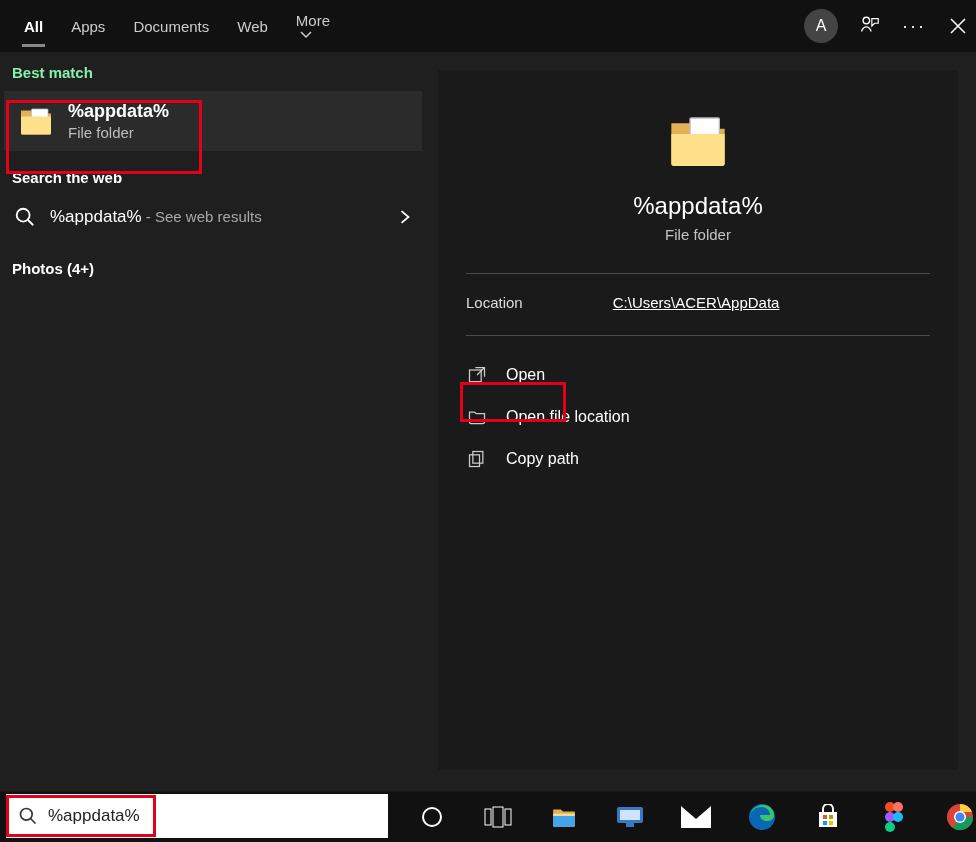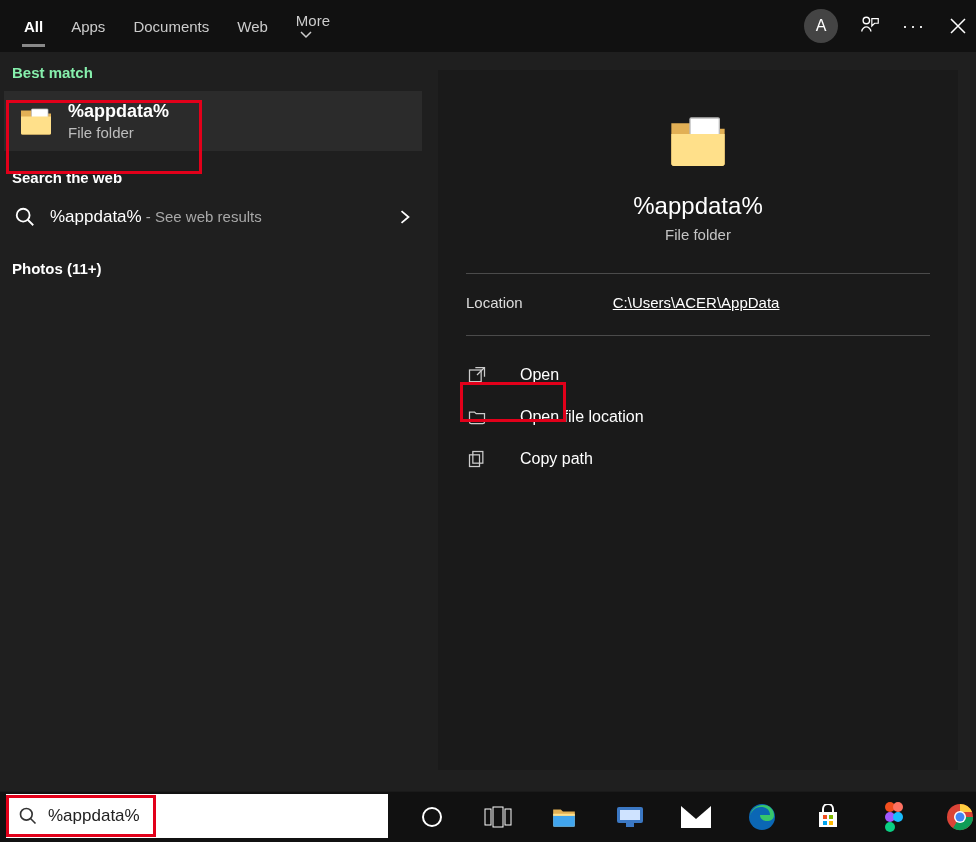--- a/index.html
+++ b/index.html
@@ -97,21 +97,21 @@
   }
   .big-icon { width: 70px; height: 64px; margin: 10px auto 18px auto; display:block; }
   .big-title { text-align:center; font-size: 24px; font-weight: 500; }
   .big-sub { text-align:center; font-size: 15px; color: #c4c4c4; margin-top: 6px; }
   .hr { border: none; border-top: 1px solid #4b4b4b; margin: 30px 0 18px 0; }
   .loc-row { display:flex; gap: 90px; font-size: 15px; padding: 2px 0; }
   .loc-label { color: #ddd; }
   .loc-path { text-decoration: underline; color: #fff; cursor:pointer; }
   .hr2 { border: none; border-top: 1px solid #4b4b4b; margin: 22px 0 18px 0; }
 
-  .action-row { display:flex; align-items:center; gap: 32px; padding: 10px 0; font-size: 16px; cursor:pointer; }
+  .action-row { display:flex; align-items:center; gap: 18px; padding: 10px 0; font-size: 16px; cursor:pointer; }
   .action-icon { width: 22px; height: 22px; display:flex; align-items:center; justify-content:center; }
   .redbox2 { position:absolute; border:3px solid #e2001a; left: 460px; top: 382px; width: 106px; height: 40px; pointer-events:none; }
 
   
   .taskbar {
     position: absolute; left: 0; bottom: 0; width: 976px; height: 50px;
     background: #111; display: flex; align-items: center;
   }
   .search-box {
     width: 415px; height: 44px; background: #fff;
@@ -190,21 +190,21 @@
               <circle cx="10" cy="10" r="7" stroke="#fff" stroke-width="2" fill="none"></circle>
               <path d="M15 15l6 6" stroke="#fff" stroke-width="2"></path>
             </svg>
           <span><span class="web-q">%appdata%</span><span class="web-sub"> - See web results</span></span>
         </div>
         <svg class="chev" viewBox="0 0 12 12">
             <path d="M3 1 L9 6 L3 11" stroke="#fff" stroke-width="1.5" fill="none"></path>
           </svg>
       </div>
 
-      <div class="photos-label">Photos (11+)</div>
+      <div class="photos-label">Photos (4+)</div>
     </div>
 
     <div class="right-col">
       <div class="preview">
         <svg class="big-icon folder-svg" viewBox="0 0 48 48">
           <path class="back" d="M4 10h14l4 4h22v26a2 2 0 0 1-2 2H6a2 2 0 0 1-2-2z"></path>
           <rect class="paper" x="18" y="6" width="22" height="30" rx="1"></rect>
           <path class="front" d="M4 18h40v22a2 2 0 0 1-2 2H6a2 2 0 0 1-2-2z"></path>
         </svg>
         <div class="big-title">%appdata%</div>

